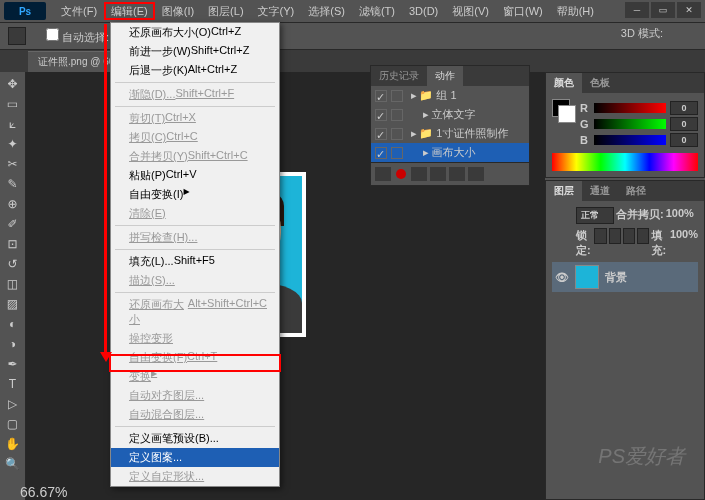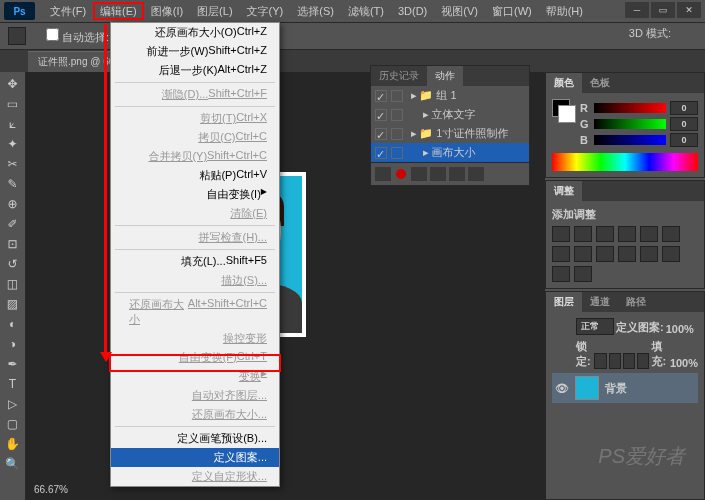--- a/index.html
+++ b/index.html
@@ -1,41 +1,41 @@
 <!DOCTYPE html>
 <html><head>
 <meta charset="utf-8">
 <style>
 * { margin: 0; padding: 0; box-sizing: border-box; font-family: "Microsoft YaHei", sans-serif; font-size: 11px; }
 body { background: #535353; width: 705px; height: 500px; overflow: hidden; position: relative; }
 .menubar { background: #535353; height: 22px; display: flex; align-items: center; padding-left: 4px; }
-.ps-logo { width: 31px; height: 18px; background: #001e36; color: #31a8ff; font-weight: bold; display: flex; align-items: center; justify-content: center; border-radius: 2px; margin-right: 8px; font-size: 10px; }
+.ps-logo { width: 42px; height: 18px; background: #001e36; color: #31a8ff; font-weight: bold; display: flex; align-items: center; justify-content: center; border-radius: 2px; margin-right: 8px; font-size: 10px; }
 .menubar-item { color: #ccc; padding: 3px 7px; cursor: pointer; }
 .menubar-item.hl { border: 2px solid red; padding: 1px 5px; }
 .win-controls { position: absolute; right: 4px; top: 2px; display: flex; gap: 2px; }
 .win-btn { width: 24px; height: 16px; background: #3a3a3a; color: #ccc; display: flex; align-items: center; justify-content: center; font-size: 9px; }
 .optbar { background: #535353; height: 28px; border-top: 1px solid #282828; border-bottom: 1px solid #282828; display: flex; align-items: center; padding-left: 8px; color: #ccc; gap: 20px; }
 .optbar .ico { width: 18px; height: 18px; background: #3a3a3a; border: 1px solid #222; }
 .tabbar { background: #3a3a3a; height: 22px; display: flex; align-items: center; padding-left: 28px; }
 .doctab { background: #535353; color: #ccc; padding: 3px 10px; font-size: 10px; border-top: 1px solid #666; }
 .main { display: flex; height: 428px; position: relative; }
 .toolbox { width: 26px; background: #535353; border-right: 1px solid #282828; display: flex; flex-direction: column; padding-top: 2px; }
 .tool { width: 24px; height: 20px; margin: 0 auto; color: #ccc; display: flex; align-items: center; justify-content: center; font-size: 12px; }
 .canvas-area { flex: 1; background: #262626; position: relative; }
 .photo { position: absolute; left: 170px; top: 100px; width: 110px; height: 165px; background: #fff; padding: 4px; }
 .photo-inner { width: 100%; height: 100%; background: #1db4d8; position: relative; overflow: hidden; }
 .head { position: absolute; top: 18px; left: 50%; transform: translateX(-50%); width: 60px; height: 70px; background: #e8c4a0; border-radius: 50% 50% 45% 45%; }
 .hair { position: absolute; top: 10px; left: 50%; transform: translateX(-50%); width: 66px; height: 40px; background: #2a1810; border-radius: 50% 50% 0 0; }
 .glasses { position: absolute; top: 48px; left: 50%; transform: translateX(-50%); width: 50px; height: 14px; display: flex; justify-content: space-between; }
 .lens { width: 20px; height: 14px; border: 2px solid #222; border-radius: 4px; }
 .beard { position: absolute; top: 70px; left: 50%; transform: translateX(-50%); width: 40px; height: 20px; background: #2a1810; border-radius: 0 0 40% 40%; }
 .shoulders { position: absolute; bottom: 0; left: 0; right: 0; height: 50px; background: #3a3a3a; border-radius: 40% 40% 0 0; }
-.status { position: absolute; bottom: 0; left: 26px; height: 18px; color: #ccc; padding: 2px 8px; font-size: 10px; }
+.status { position: absolute; bottom: 0; left: 12px; height: 18px; color: #ccc; padding: 2px 8px; font-size: 14px; }
 .dropdown { position: absolute; left: 110px; top: 22px; width: 170px; background: #f0f0f0; border: 1px solid #888; box-shadow: 2px 2px 6px rgba(0,0,0,0.5); z-index: 100; }
-.dd-item { display: flex; justify-content: flex-end; padding: 2px 12px 2px 18px; color: #000; font-size: 11px; position: relative; }
+.dd-item { display: flex; justify-content: flex-start; padding: 2px 12px 2px 18px; color: #000; font-size: 11px; position: relative; }
 .dd-item.dis { color: #999; text-decoration: underline; }
 .dd-item.sel { background: #1e5fb4; color: #fff; }
 .dd-sep { height: 1px; background: #ccc; margin: 2px 4px; }
 .arrow-red { position: absolute; left: 100px; top: 24px; width: 12px; height: 340px; z-index: 101; pointer-events: none; }
 .arrow-red::before { content: ''; position: absolute; left: 4px; top: 0; width: 3px; height: 330px; background: red; }
 .arrow-red::after { content: ''; position: absolute; left: 0; top: 328px; border-left: 6px solid transparent; border-right: 6px solid transparent; border-top: 10px solid red; }
 .hl-box { position: absolute; border: 2px solid red; pointer-events: none; z-index: 102; }
 .panels { width: 160px; display: flex; flex-direction: column; gap: 2px; font-weight: bold; }
 .panel { background: #535353; border: 1px solid #282828; }
 .panel-tabs { display: flex; background: #3a3a3a; height: 20px; align-items: end; }
@@ -58,23 +58,23 @@
 .layer-row { display: flex; align-items: center; padding: 3px; gap: 6px; background: #5a6a7a; }
 .eye { width: 14px; color: #ccc; }
 .thumb { width: 24px; height: 24px; background: #1db4d8; border: 1px solid #888; }
 .history-panel { position: absolute; left: 370px; top: 50px; width: 160px; background: #535353; border: 1px solid #282828; z-index: 50; margin-top: 15px; }
 .hist-item { display: flex; align-items: center; padding: 2px 4px; color: #ccc; font-size: 10px; gap: 4px; }
 .hist-item.sel { background: #1e5fb4; }
 .hist-chk { width: 12px; height: 12px; border: 1px solid #666; }
 .hist-toolbar { display: flex; gap: 3px; padding: 4px; border-top: 1px solid #282828; }
 .hist-btn { width: 16px; height: 14px; background: #3a3a3a; }
 .hist-btn.rec { background: #c00; border-radius: 50%; width: 10px; height: 10px; margin: 2px; }
-.layers-opts { display: flex; gap: 2px; align-items: flex-end; font-size: 9px; margin-bottom: 4px; padding-left: 24px; }
+.layers-opts { display: flex; gap: 2px; align-items: flex-start; font-size: 9px; margin-bottom: 4px; padding-left: 24px; }
 .sel-box { background: #3a3a3a; border: 1px solid #222; padding: 1px 14px 1px 4px; font-size: 9px; }
-.optbar2 { display: flex; gap: 8px; align-items: center; position: absolute; right: 10px; top: 26px; color: #ccc; }
+.optbar2 { display: flex; gap: 8px; align-items: center; position: absolute; right: 18px; top: 26px; color: #ccc; }
 .watermark { position: absolute; right: 20px; bottom: 30px; color: rgba(255,255,255,0.2); font-size: 20px; font-style: italic; }
 </style>
 </head>
 <body>
 
 <div class="menubar">
   <div class="ps-logo">Ps</div>
   <div id="menubar-items" style="display: inline;"><span class="menubar-item">文件(F)</span><span class="menubar-item hl">编辑(E)</span><span class="menubar-item">图像(I)</span><span class="menubar-item">图层(L)</span><span class="menubar-item">文字(Y)</span><span class="menubar-item">选择(S)</span><span class="menubar-item">滤镜(T)</span><span class="menubar-item">3D(D)</span><span class="menubar-item">视图(V)</span><span class="menubar-item">窗口(W)</span><span class="menubar-item">帮助(H)</span></div>
   <div class="win-controls">
     <div class="win-btn">─</div>
@@ -161,55 +161,31 @@
                 <span class="lbl">B</span>
                 <div class="slider-track slider-b"></div>
                 <div class="slider-val">0</div>
               </div>
           </div>
         </div>
         <div class="spectrum"></div>
       </div>
     </div>
 
-    <div class="panel">
-      <div class="panel-tabs">
-          <div class="ptab act">调整</div>
-        </div>
-      <div class="panel-body">
-        <div>添加调整</div>
-        <div class="adjust-icons">
-          <div class="adj-ico"></div>
-            <div class="adj-ico"></div>
-            <div class="adj-ico"></div>
-            <div class="adj-ico"></div>
-            <div class="adj-ico"></div>
-            <div class="adj-ico"></div>
-            <div class="adj-ico"></div>
-          <div class="adj-ico"></div>
-            <div class="adj-ico"></div>
-            <div class="adj-ico"></div>
-            <div class="adj-ico"></div>
-            <div class="adj-ico"></div>
-            <div class="adj-ico"></div>
-            <div class="adj-ico"></div>
-        </div>
-      </div>
-    </div>
 
     <div class="panel" style="flex:1">
       <div class="panel-tabs">
         <div class="ptab act">图层</div>
         <div class="ptab">通道</div>
         <div class="ptab">路径</div>
       </div>
       <div class="panel-body">
         <div class="layers-opts">
           <div class="sel-box">正常</div>
-          <span>定义图案:</span>
+          <span>合并拷贝:</span>
           <span>100%</span>
         </div>
         <div class="layers-opts">
           <span>锁定:</span>
           <div class="adj-ico"></div>
           <div class="adj-ico"></div>
           <div class="adj-ico"></div>
           <div class="adj-ico"></div>
           <span>填充:</span>
           <span>100%</span>
@@ -328,21 +304,21 @@
       <span>Ctrl+T</span>
     </div>
     <div class="dd-item dis">
       <span>变换</span>
       <span style="font-size: 8px;">▶</span>
     </div>
     <div class="dd-item dis">
       <span>自动对齐图层...</span>
     </div>
     <div class="dd-item dis">
-      <span>还原画布大小...</span>
+      <span>自动混合图层...</span>
     </div>
     <div class="dd-sep"></div>
     <div class="dd-item">
       <span>定义画笔预设(B)...</span>
     </div>
     <div class="dd-item sel">
       <span>定义图案...</span>
     </div>
     <div class="dd-item dis">
       <span>定义自定形状...</span>

